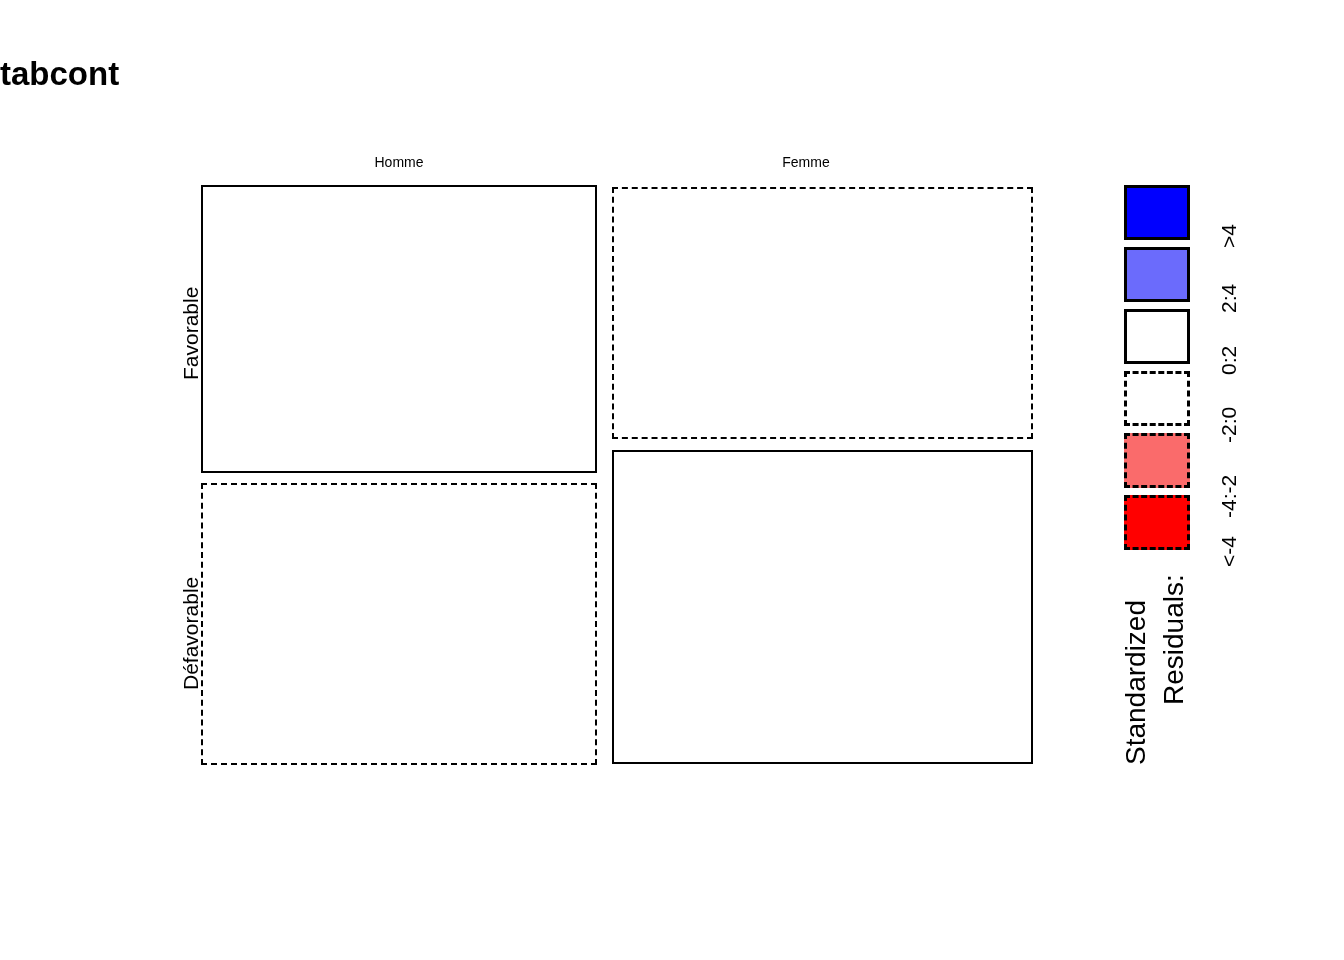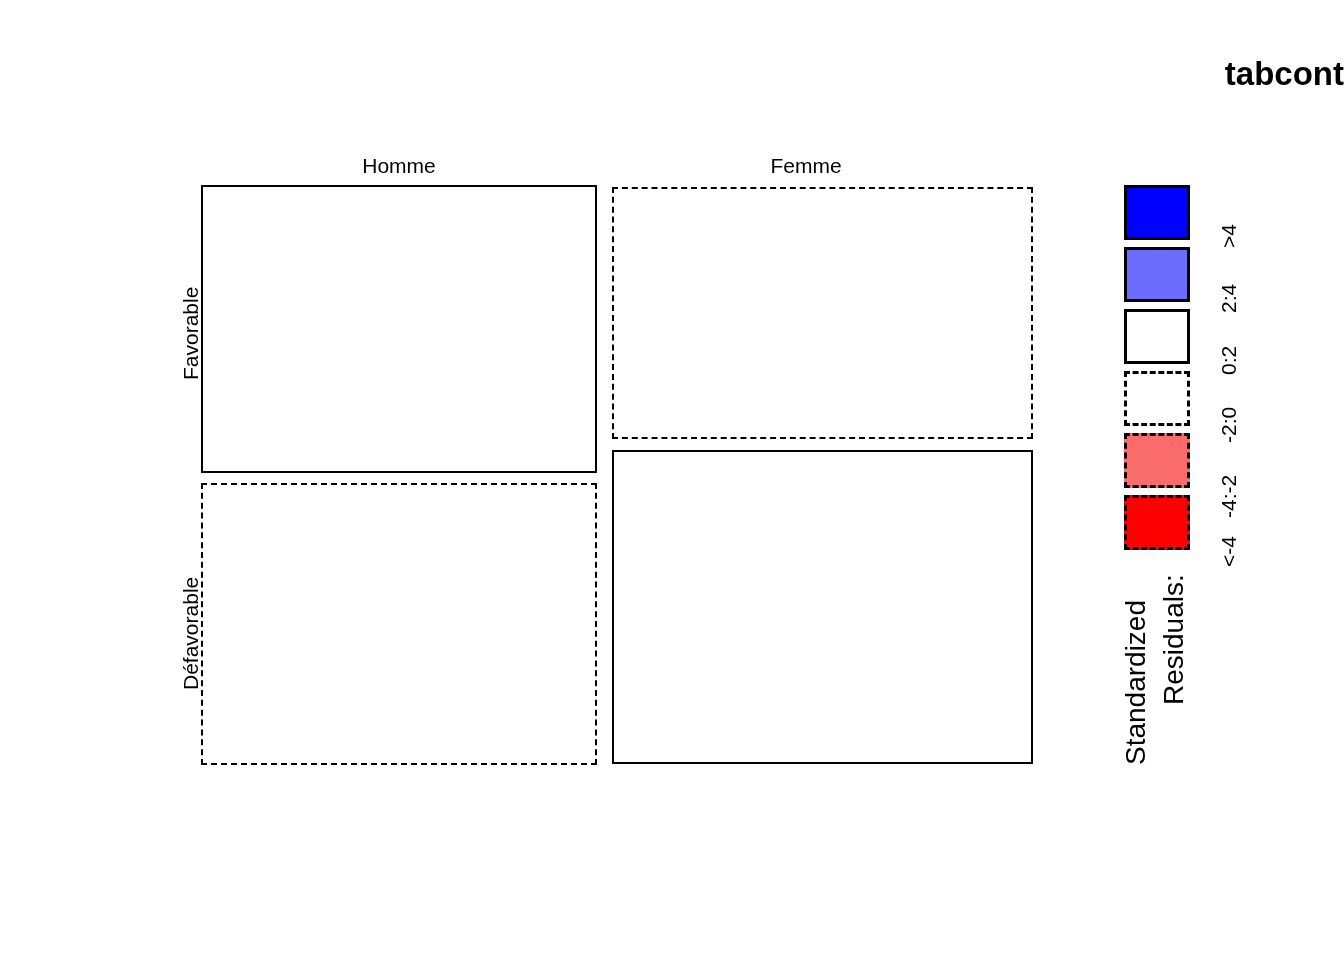--- a/index.html
+++ b/index.html
@@ -22,21 +22,21 @@
     width: 1344px;
     height: 960px;
   }
 
   
   .plot-title {
     position: absolute;
     left: 0;
     top: 57px;
     width: 1344px;
-    text-align: right;
+    text-align: left;
     font-size: 33px;
     font-weight: bold;
     letter-spacing: 0px;
     line-height: 1;
   }
 
   
   .mosaic-area {
     position: absolute;
     left: 0; top: 0;
@@ -51,21 +51,21 @@
   .tile.solid {
     border: 2.5px solid #000000;
   }
   .tile.dashed {
     border: 2.5px dashed #000000;
   }
 
   
   .col-label {
     position: absolute;
-    font-size: 21px;
+    font-size: 14px;
     text-align: center;
     line-height: 1;
     white-space: nowrap;
   }
   .row-label {
     position: absolute;
     font-size: 21px;
     line-height: 1;
     white-space: nowrap;
     transform-origin: 0 0;

